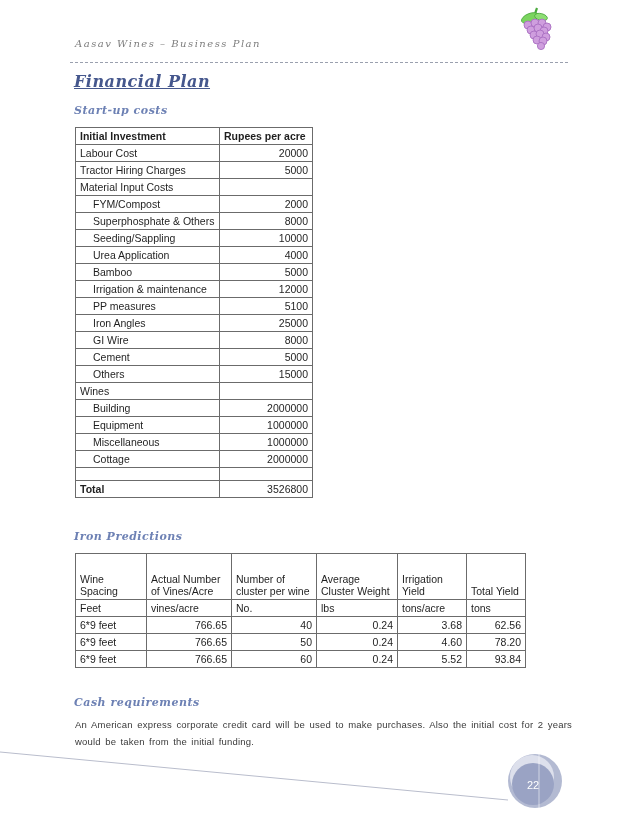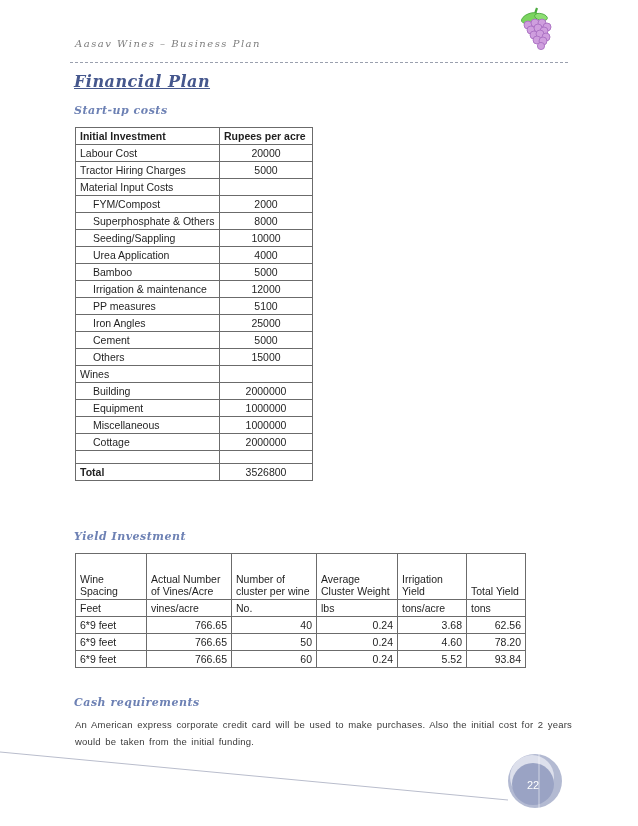--- a/index.html
+++ b/index.html
@@ -31,21 +31,21 @@
   .h-yield  { left:74px; top:530px; }
   .h-cash   { left:74px; top:696px; }
   
   table { border-collapse:collapse; table-layout:fixed; background:#fff; }
   td, th { border:1px solid #6b6b6b; font-size:10.5px; line-height:12px;
            padding:2px 4px; vertical-align:middle; overflow:hidden;
            font-weight:normal; text-align:left; color:#1f1f1f; }
   .t1 { position:absolute; left:75px; top:127px; width:237px; }
   .t1 th { font-weight:bold; height:16px; }
   .t1 td { height:13px; }
-  .t1 .num { text-align:center; }
+  .t1 .num { text-align:right; }
   .t1 .indent { text-indent:13px; }
   .t1 .bold { font-weight:bold; }
   .t2 { position:absolute; left:75px; top:553px; width:450px; }
   .t2 th { vertical-align:bottom; height:46px; }
   .t2 td { height:14px; }
   .t2 .num { text-align:right; }
   
   .cash-text {
     position:absolute; left:75px; top:716px; width:497px;
     font-size:9.5px; line-height:17px; letter-spacing:0.2px; word-spacing:1.5px;
@@ -142,20 +142,24 @@
         </tr>
         <tr>
           <td class="indent">PP measures</td>
           <td class="num">5100</td>
         </tr>
         <tr>
           <td class="indent">Iron Angles</td>
           <td class="num">25000</td>
         </tr>
         <tr>
+          <td class="indent">GI Wire</td>
+          <td class="num">8000</td>
+        </tr>
+        <tr>
           <td class="indent">Cement</td>
           <td class="num">5000</td>
         </tr>
         <tr>
           <td class="indent">Others</td>
           <td class="num">15000</td>
         </tr>
         <tr>
           <td>Wines</td>
           <td class="num"></td>
@@ -180,21 +184,21 @@
           <td></td>
           <td class="num"></td>
         </tr>
         <tr>
           <td class="bold">Total</td>
           <td class="num">3526800</td>
         </tr>
       </tbody>
   </table>
 
-  <div class="h-sub h-yield script">Yield Investment</div>
+  <div class="h-sub h-yield script">Iron Predictions</div>
 
   <table class="t2">
     <colgroup>
       <col style="width:71px">
         <col style="width:85px">
         <col style="width:85px">
       <col style="width:81px">
         <col style="width:69px">
         <col style="width:59px">
     </colgroup>

